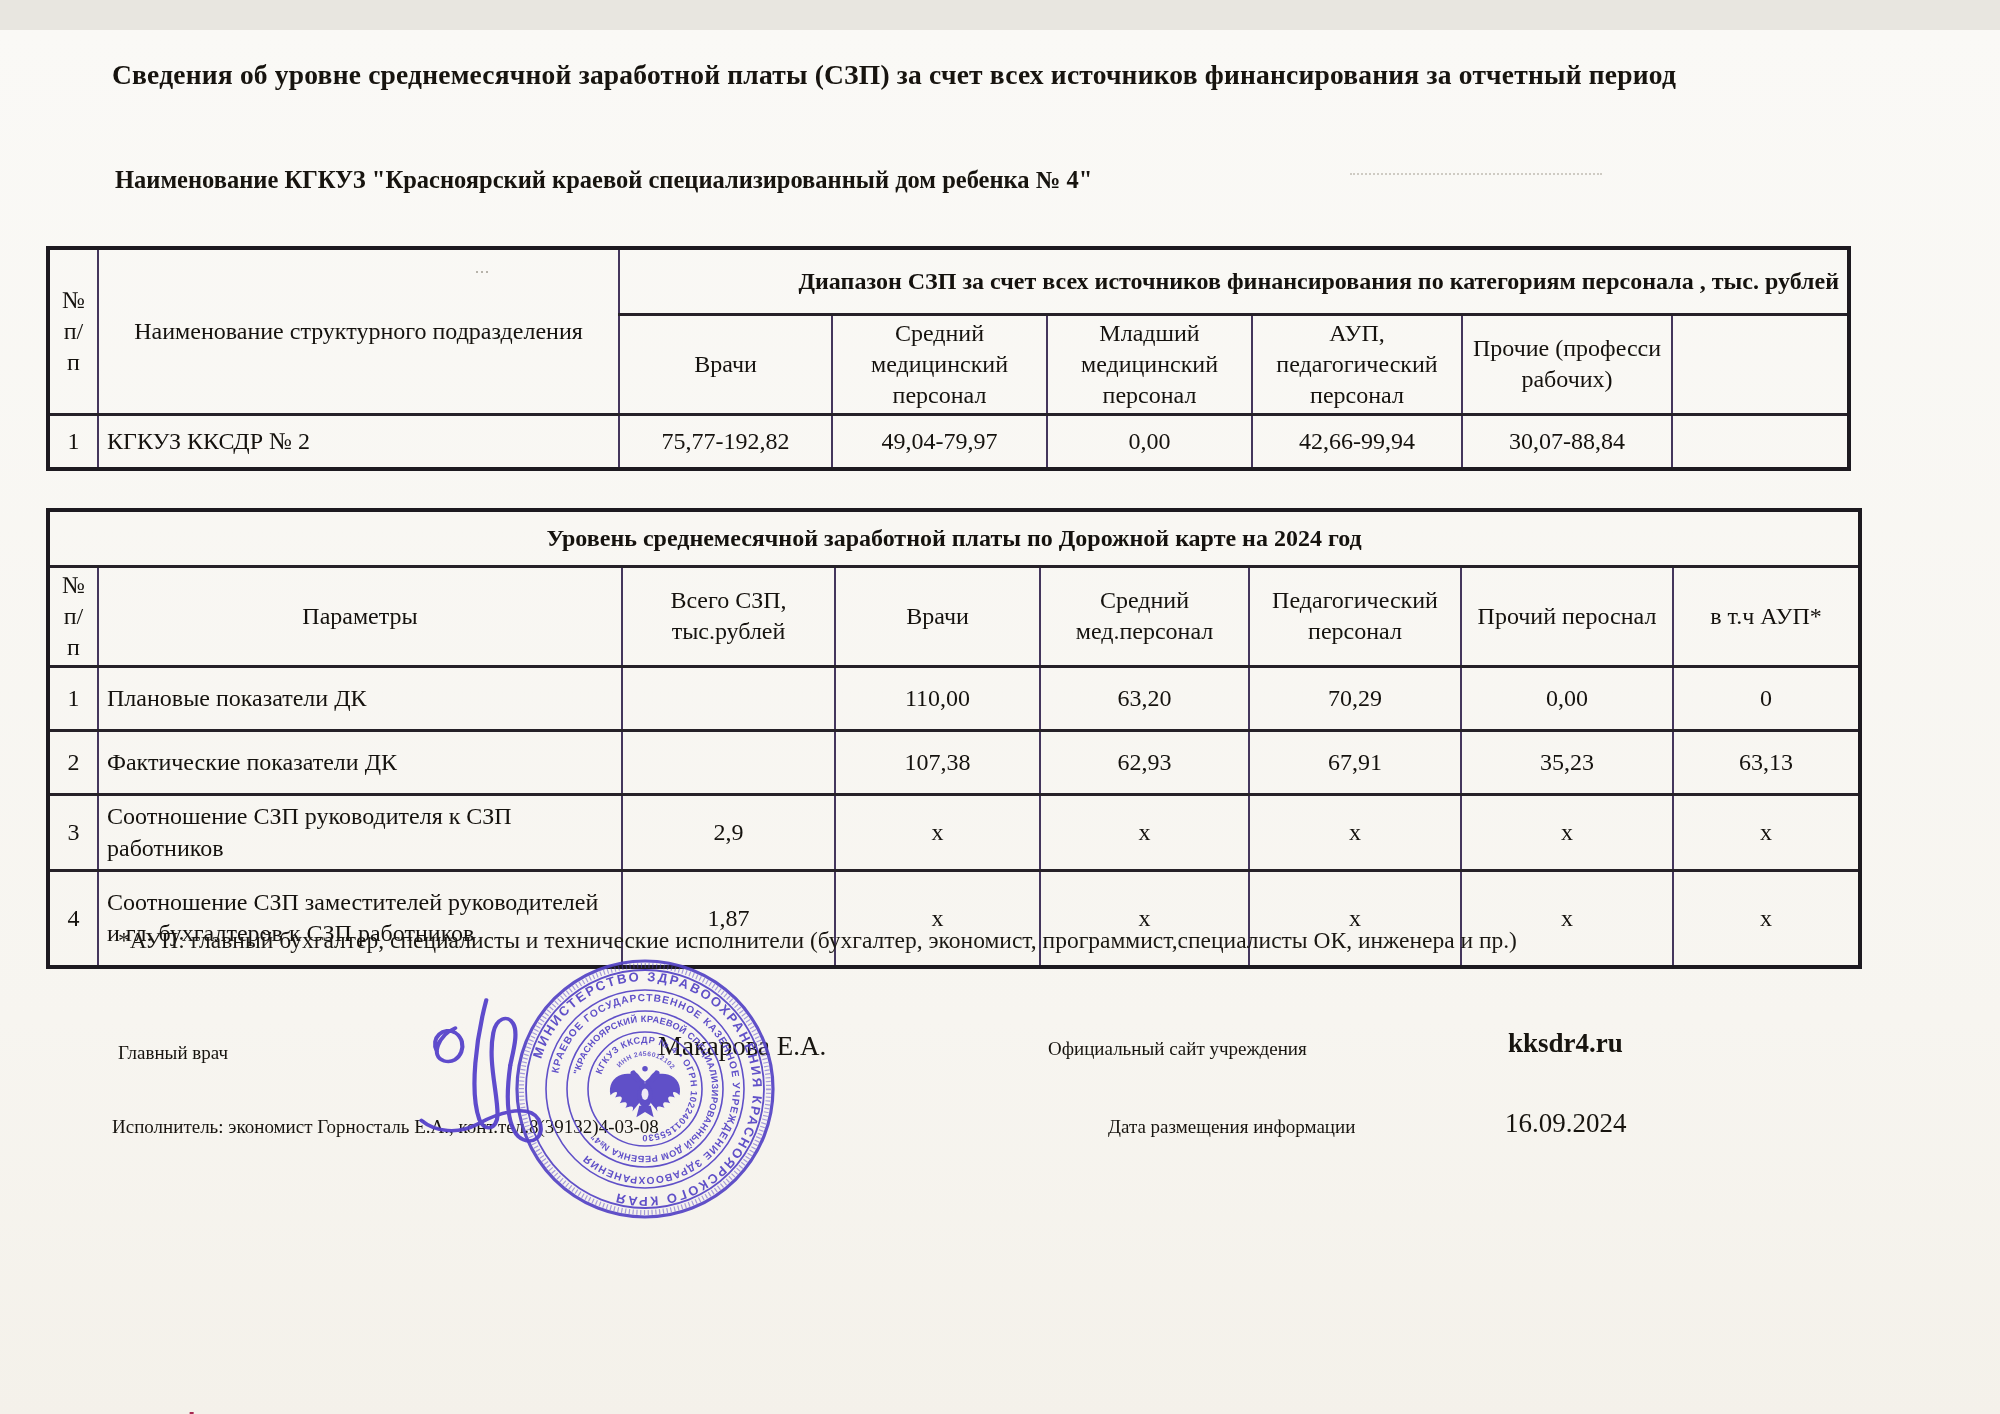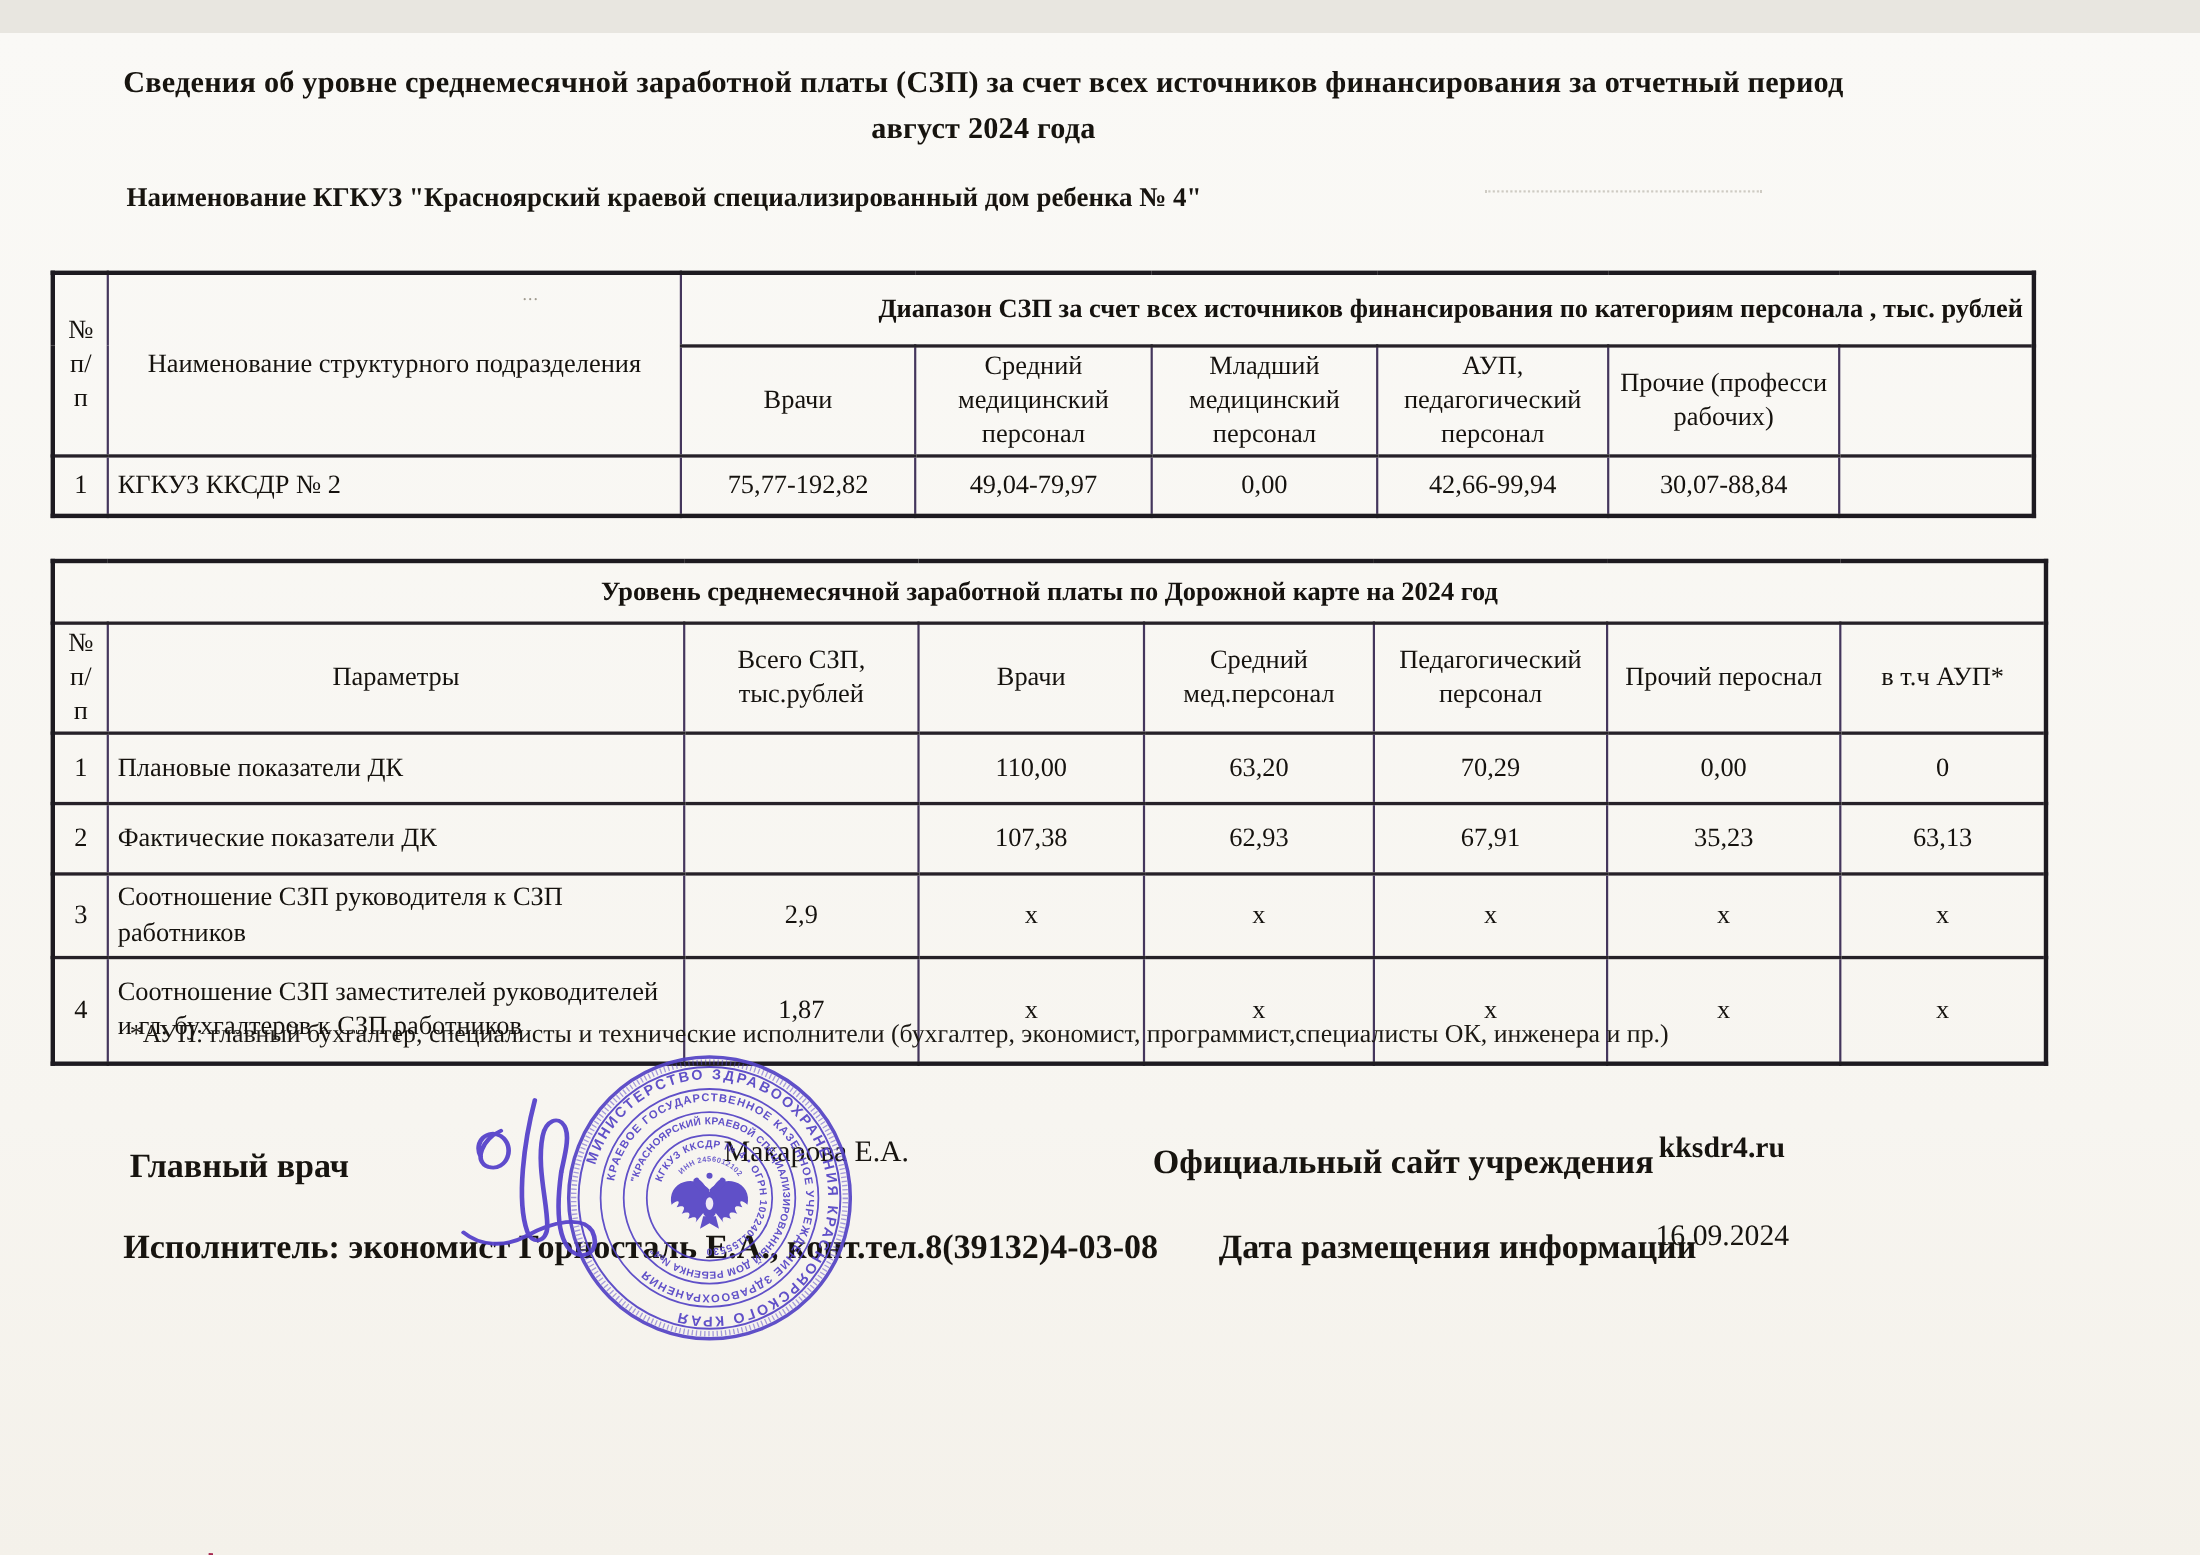--- a/index.html
+++ b/index.html
@@ -23,21 +23,21 @@
     font-size:24px; line-height:1.3; padding:2px 8px; vertical-align:middle;
     overflow:hidden; color:#15120e;
   }
   td.c{text-align:center;}
   td.l{text-align:left; padding-left:10px;}
   .stack{white-space:pre-line;}
   td.group-h{font-weight:bold; text-align:right; font-size:24px;}
   td.t2-title{font-weight:bold; text-align:center; font-size:26.5px; border-bottom:4px solid #1d1a20;}
   .footnote{left:118px; top:897px; font-size:23.5px; color:#1b1813;}
 
-  .f-label{font-size:31px; font-weight:bold;}
+  .f-label{font-size:19px; font-weight:normal;}
   .f-value{font-size:27px;}
 
   .stamp{left:509px; top:923px; width:272px; height:272px; opacity:.93; z-index:5;}
   .sign{left:413px; top:963px; width:155px; height:152px; z-index:6; opacity:.95;}
 
   
   .edge-strip{left:0; top:1393px; width:2000px; height:21px;
     background:#ece4d3; border-top:1px solid #cdc6b5;}
   .corner-block{left:1985px; top:1387px; width:15px; height:27px; background:#151310;}
   .red-tick{left:189px; top:1382px; width:4px; height:27px; background:#a62950; transform:rotate(3deg);}
@@ -48,21 +48,20 @@
   .speckles{left:476px; top:241px; width:2px; height:2px; background:#8b8578;
     box-shadow:5px 0 0 #8b8578, 10px 0 0 #8b8578; border-radius:50%; opacity:.8;}
 </style>
 </head>
 <body>
 
 <div class="page">
 
   <div class="abs doc-title">
     <div>Сведения об уровне среднемесячной заработной платы (СЗП) за счет всех источников финансирования за  отчетный период</div>
-    <div>август 2024 года</div>
   </div>
   <div class="abs org-line">Наименование КГКУЗ "Красноярский краевой специализированный дом ребенка № 4"</div>
 
   <table class="doc" style="left:46px; top:216px; width:1801px;">
     <colgroup>
       <col style="width:50px">
         <col style="width:521px">
         <col style="width:213px">
         <col style="width:215px">
       <col style="width:205px">

